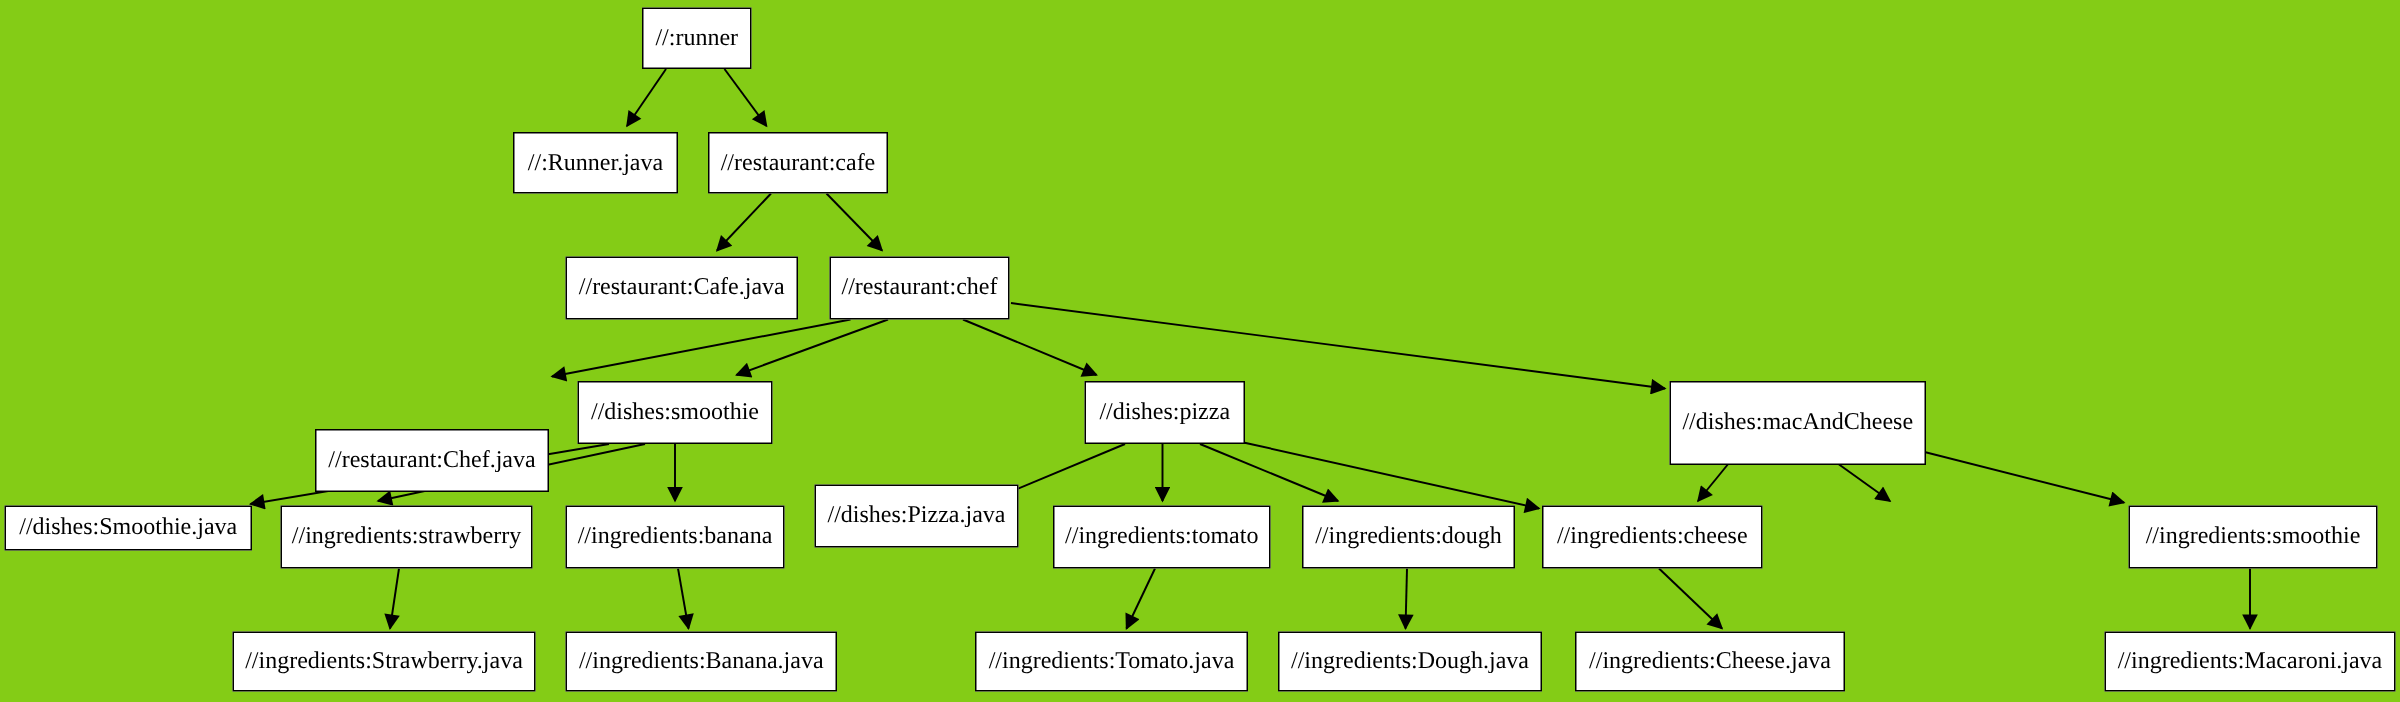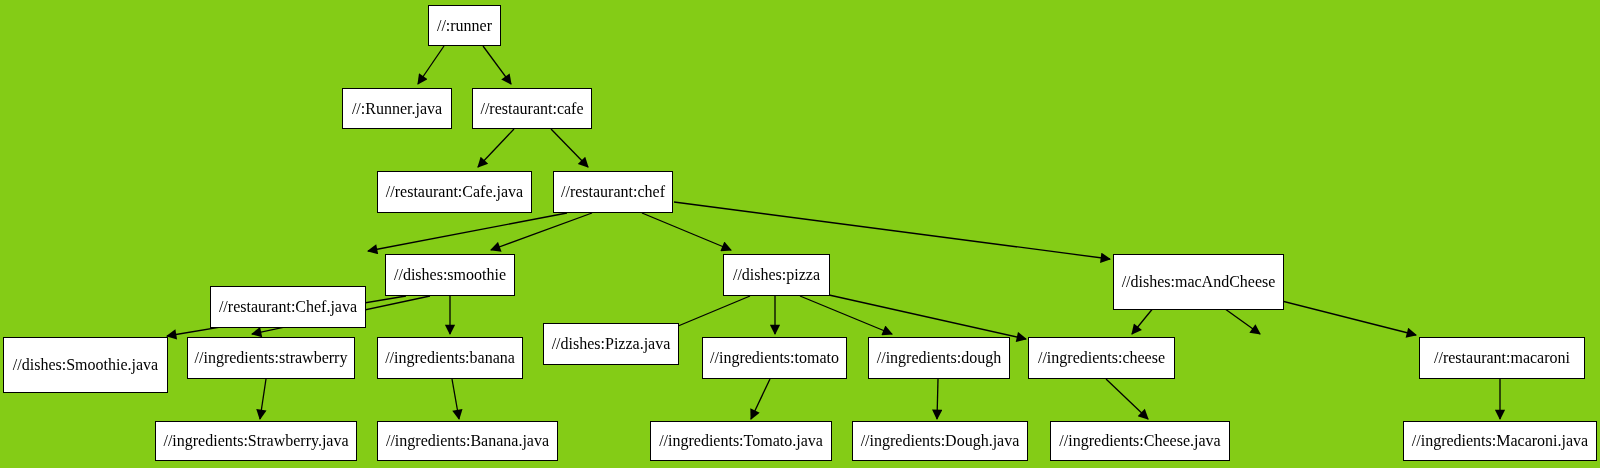--- a/index.html
+++ b/index.html
@@ -83,28 +83,28 @@
   <div class="node" style="left:472px;  top:88px;  width:120px; height:41px;">//restaurant:cafe</div>
 
   <div class="node" style="left:377px;  top:171px; width:155px; height:42px;">//restaurant:Cafe.java</div>
   <div class="node" style="left:553px;  top:171px; width:120px; height:42px;">//restaurant:chef</div>
 
   <div class="node" style="left:210px;  top:254px; width:156px; height:42px;margin-top:32px;">//restaurant:Chef.java</div>
   <div class="node" style="left:385px;  top:254px; width:130px; height:42px;">//dishes:smoothie</div>
   <div class="node" style="left:723px;  top:254px; width:107px; height:42px;">//dishes:pizza</div>
   <div class="node" style="left:1113px; top:254px; width:171px; height:56px;">//dishes:macAndCheese</div>
 
-  <div class="node" style="left:3px;    top:337px; width:165px; height:56px;">//dishes:Smoothie.java</div>
+  <div class="node" style="left:3px;    top:337px; width:165px; height:30px;">//dishes:Smoothie.java</div>
   <div class="node" style="left:187px;  top:337px; width:168px; height:42px;">//ingredients:strawberry</div>
   <div class="node" style="left:377px;  top:337px; width:146px; height:42px;">//ingredients:banana</div>
   <div class="node" style="left:543px;  top:323px; width:136px; height:42px;">//dishes:Pizza.java</div>
   <div class="node" style="left:702px;  top:337px; width:145px; height:42px;">//ingredients:tomato</div>
   <div class="node" style="left:868px;  top:337px; width:142px; height:42px;">//ingredients:dough</div>
   <div class="node" style="left:1028px; top:337px; width:147px; height:42px;">//ingredients:cheese</div>
-  <div class="node" style="left:1419px; top:337px; width:166px; height:42px;">//restaurant:macaroni</div>
+  <div class="node" style="left:1419px; top:337px; width:166px; height:42px;">//ingredients:smoothie</div>
 
   <div class="node" style="left:155px;  top:421px; width:202px; height:40px;">//ingredients:Strawberry.java</div>
   <div class="node" style="left:377px;  top:421px; width:181px; height:40px;">//ingredients:Banana.java</div>
   <div class="node" style="left:650px;  top:421px; width:182px; height:40px;">//ingredients:Tomato.java</div>
   <div class="node" style="left:852px;  top:421px; width:176px; height:40px;">//ingredients:Dough.java</div>
   <div class="node" style="left:1050px; top:421px; width:180px; height:40px;">//ingredients:Cheese.java</div>
   <div class="node" style="left:1403px; top:421px; width:194px; height:40px;">//ingredients:Macaroni.java</div>
 
 </div>
 

